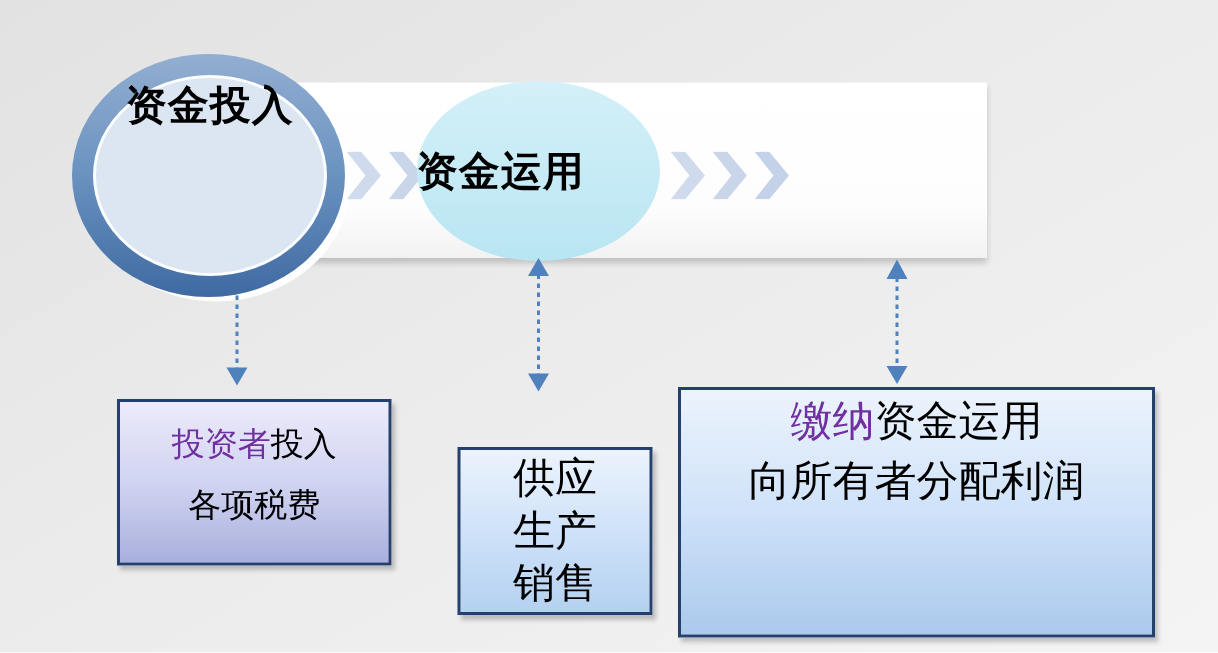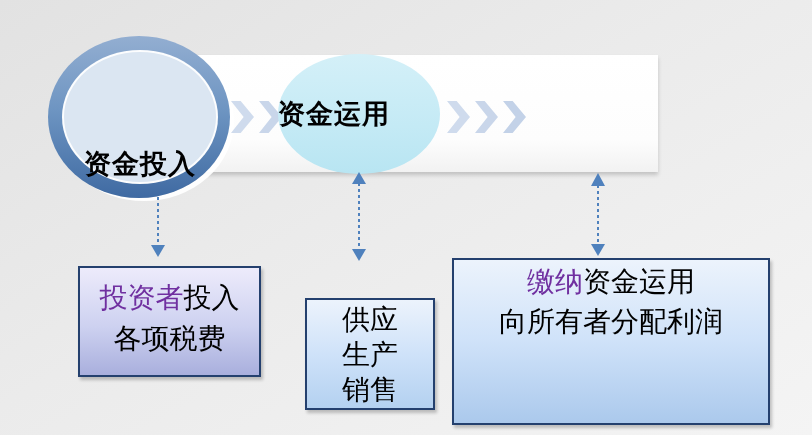--- a/index.html
+++ b/index.html
@@ -16,21 +16,21 @@
   }
   
   .stage-outer{
     position:absolute;border-radius:50%;
     background:linear-gradient(to bottom,#93aed1 0%,#6e95c2 45%,#3f6aa2 100%);
   }
   .stage1{left:48px;top:36px;width:182px;height:162px;box-shadow:5px 4px 0 -1px rgba(255,255,255,0.95);}
   .stage3{left:505px;top:34px;width:180px;height:166px;box-shadow:3px 5px 0 -1px rgba(255,255,255,0.95);}
   .stage-inner{
     position:absolute;border-radius:50%;
-    display:flex;align-items:flex-end;justify-content:center;
+    display:flex;align-items:flex-start;justify-content:center;
   }
   .stage1 .stage-inner{left:14px;top:14px;width:152px;height:130px;background:#dbe6f2;border:2px solid rgba(255,255,255,0.9);}
   .stage3 .stage-inner{left:-10px;top:19px;width:172px;height:128px;background:#dceee6;border:1px solid rgba(255,255,255,0.8);}
   .stage2{
     position:absolute;left:278px;top:54px;width:162px;height:120px;border-radius:50%;
     background:linear-gradient(to bottom,#d4f0f8 0%,#c4eaf5 60%,#b8e5f2 100%);
     display:flex;align-items:center;
   }
   .stage-label{font-size:27px;font-weight:bold;color:#000;letter-spacing:1px;white-space:nowrap;}
   
@@ -48,21 +48,21 @@
   .arrows{position:absolute;left:0;top:0;pointer-events:none;}
   
   .box{
     position:absolute;border:2px solid #24406e;text-align:center;color:#000;
     font-family:"Liberation Serif","DejaVu Serif",serif;
     box-shadow:2px 3px 3px rgba(0,0,0,0.22);
   }
   .box1{
     left:78px;top:266px;width:179px;height:98px;
     background:linear-gradient(to bottom,#edebfb 0%,#cdd1f0 55%,#a9afdd 100%);
-    font-size:28px;line-height:41px;padding-top:9px;
+    font-size:22px;line-height:41px;padding-top:9px;font-family:Liberation Mono, monospace;
   }
   .box2{
     left:305px;top:262px;width:126px;height:106px;
     background:linear-gradient(to bottom,#ecf3fc 0%,#cfe2f9 50%,#b4d1f0 100%);
     font-size:28px;line-height:35px;padding-top:2px;margin-top:36px;
   }
   .box3{
     left:452px;top:258px;width:314px;height:161px;
     background:linear-gradient(to bottom,#ecf3fc 0%,#cfe2f9 50%,#abc9ec 100%);
     font-size:28px;line-height:40px;padding-top:2px;

